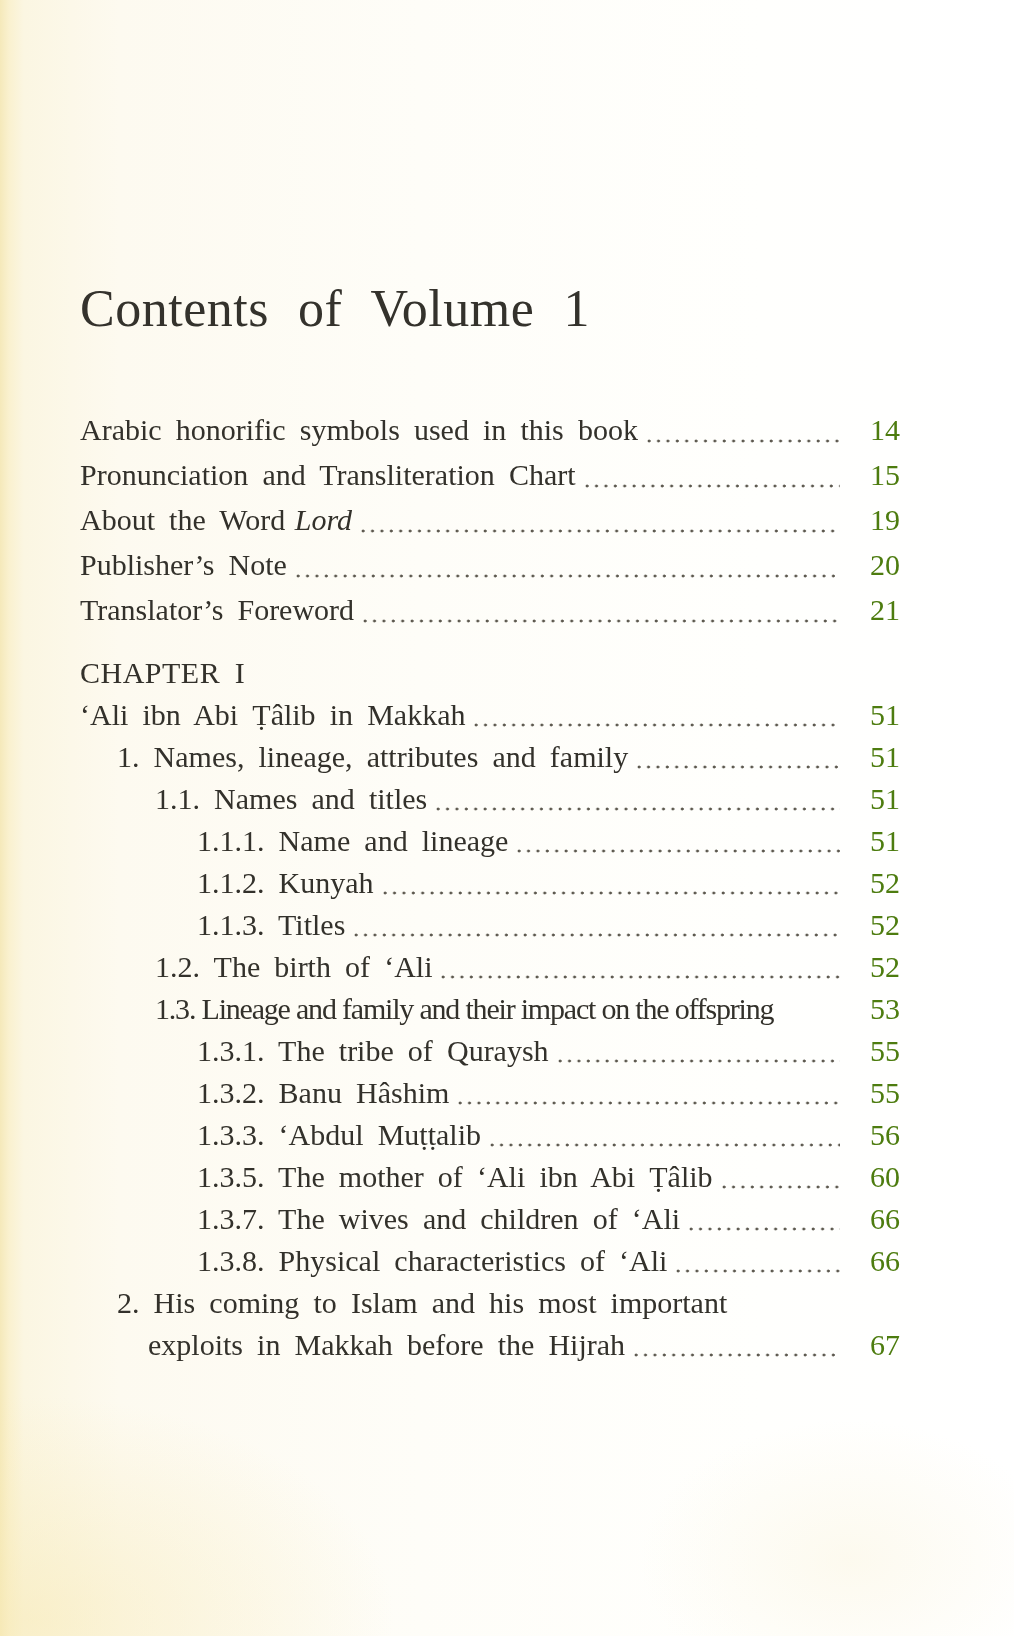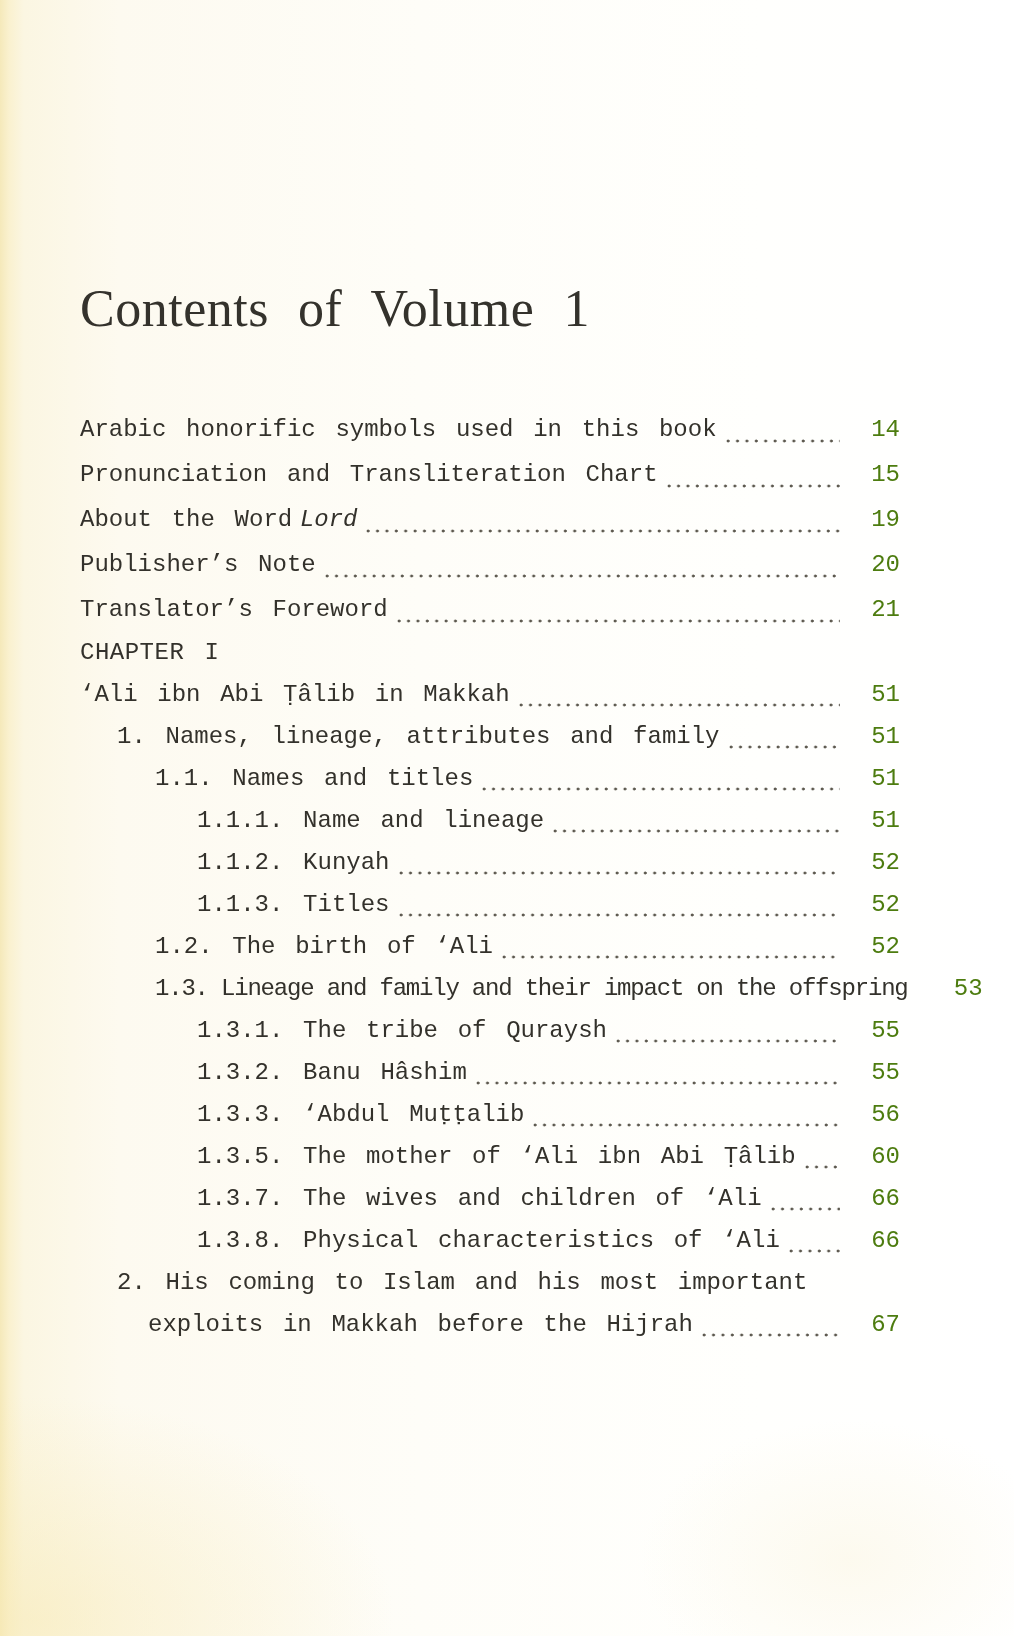--- a/index.html
+++ b/index.html
@@ -27,31 +27,30 @@
   .title {
     margin-top: 278px;
     font-size: 52px;
     line-height: 62px;
     letter-spacing: 0.5px;
     word-spacing: 0.30em;
     color: #34322c;
     white-space: nowrap;
   }
   .toc-front { margin-top: 67px; }
-  .toc-chapter { margin-top: 0; }
+  .toc-chapter { margin-top: 20px; }
 
   .row {
     display: flex;
     align-items: baseline;
-    font-size: 24px;
+    font-size: 30px;
     line-height: 45px;
     height: 45px;
     word-spacing: 0.22em;
     white-space: nowrap;
-    font-family: Liberation Mono, monospace;
   }
   .toc-chapter .row {
     line-height: 42px;
     height: 42px;
   }
   .lbl { flex: 0 0 auto; }
   .lbl-italic { font-style: italic; margin-left: 0.32em; flex: 0 0 auto; }
   .tight .lbl { letter-spacing: -1.2px; word-spacing: 0; }
 
   .leader {

